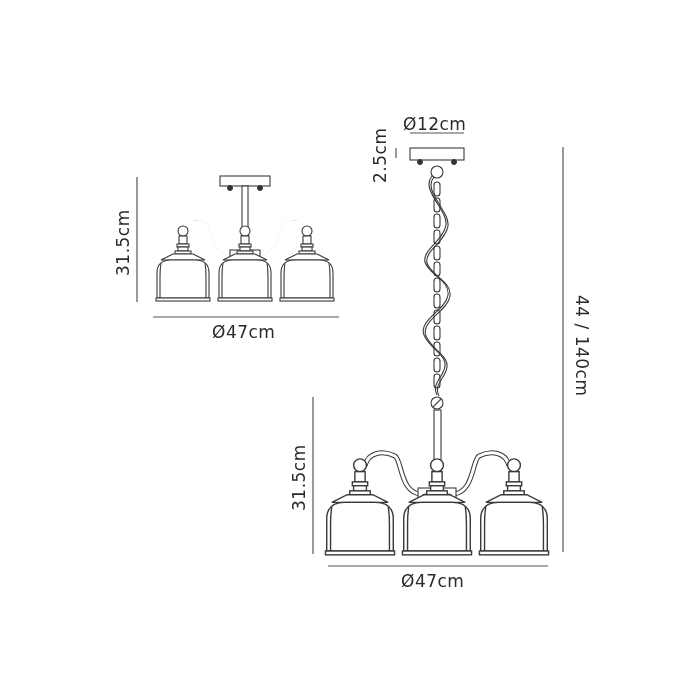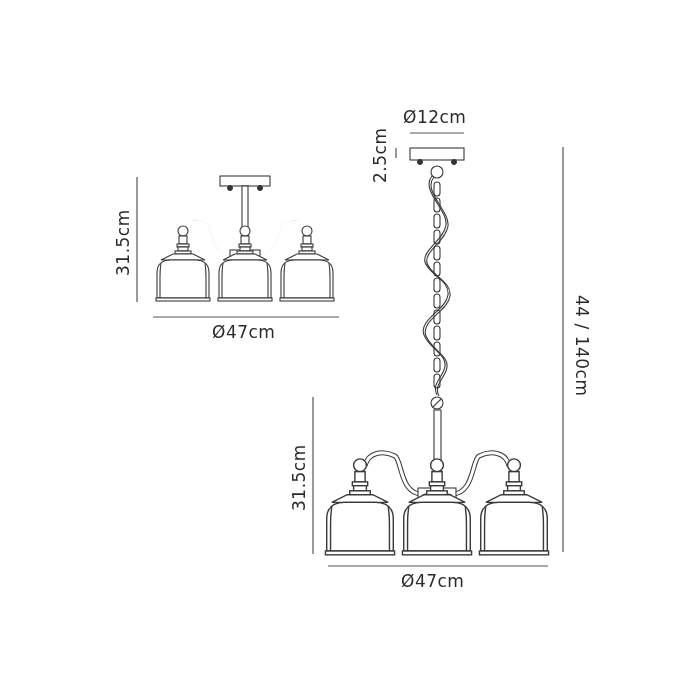--- a/index.html
+++ b/index.html
@@ -116,18 +116,18 @@
 
     <line x1="313" y1="397" x2="313" y2="554" class="ln"></line>
     <line x1="328" y1="566" x2="548" y2="566" class="ln"></line>
     <line x1="563" y1="147" x2="563" y2="552" class="ln"></line>
   </g>
 </svg>
 
 <div class="dim-text rot-ccw" style="left:113px; top:276px;">31.5cm</div>
 <div class="dim-text" style="left:212px; top:322px;">Ø47cm</div>
 
-<div class="dim-text" style="left:403px; top:107px;text-align:center;">Ø12cm</div>
+<div class="dim-text" style="left:403px; top:114px;text-align:center;">Ø12cm</div>
 <div class="dim-text rot-ccw" style="left:370px; top:183px;">2.5cm</div>
 
 <div class="dim-text rot-cw" style="left:592px; top:295px;">44 / 140cm</div>
 <div class="dim-text rot-ccw" style="left:289px; top:511px;">31.5cm</div>
 <div class="dim-text" style="left:401px; top:571px;">Ø47cm</div>
 
 </body></html>

